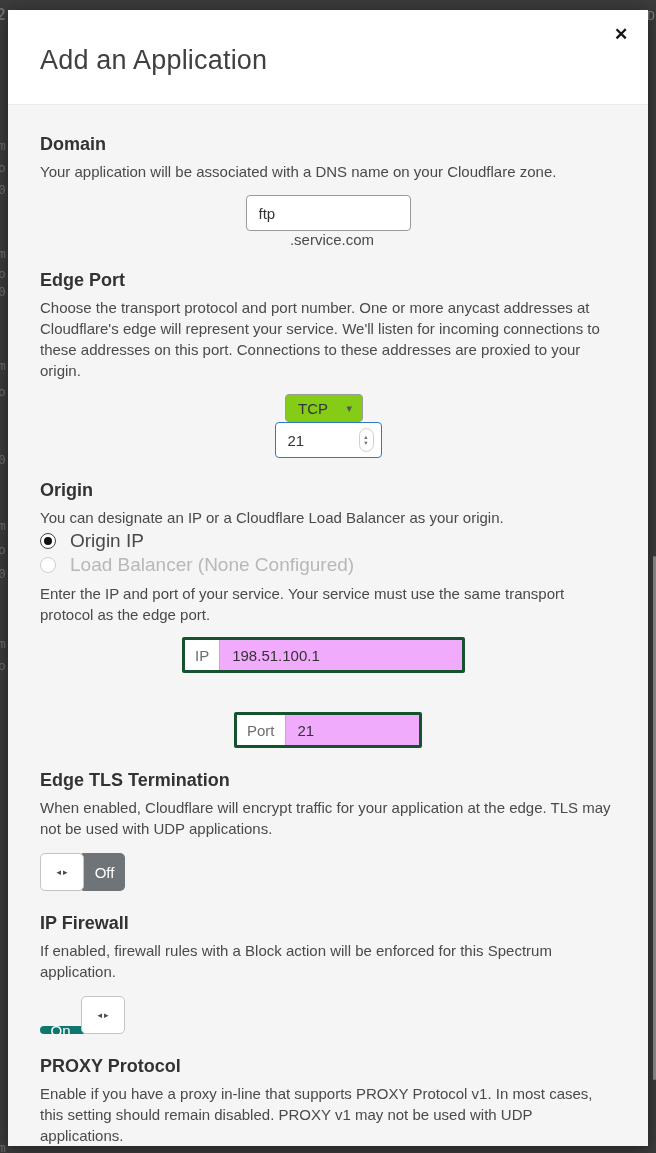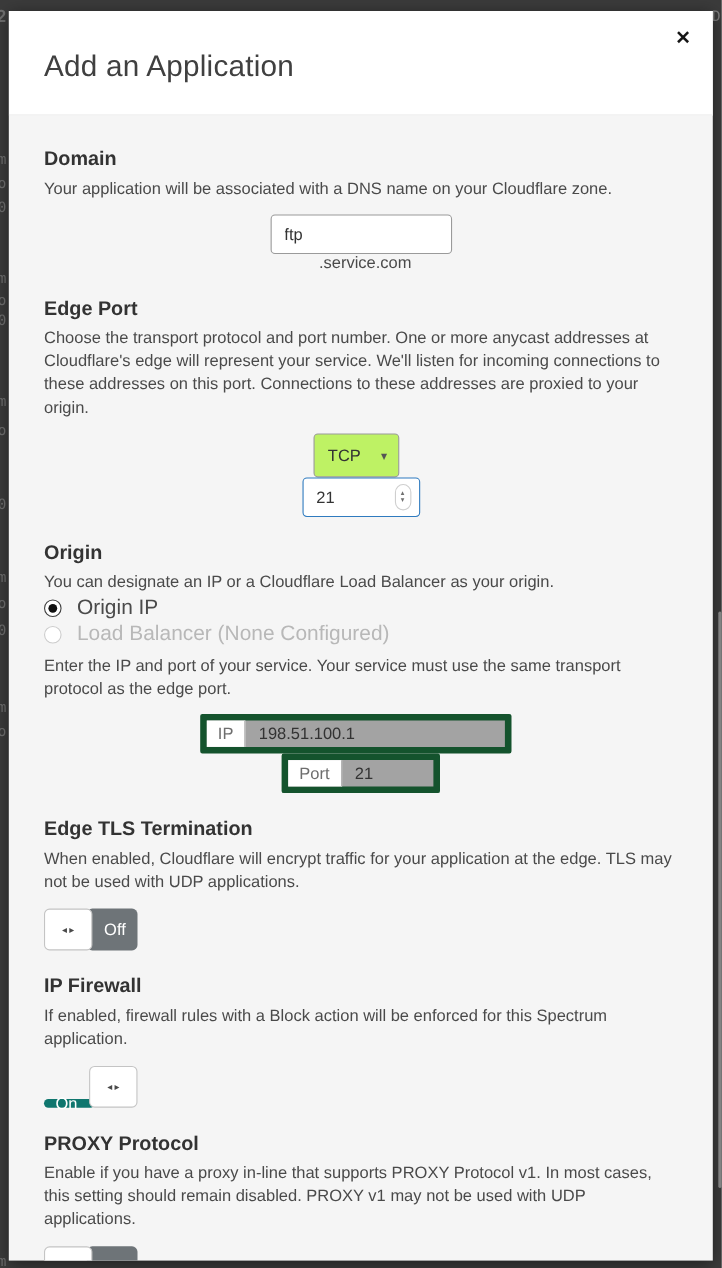--- a/index.html
+++ b/index.html
@@ -72,23 +72,23 @@
   .text-input {
     width: 165px; height: 36px;
     border: 1px solid #9a9a9a; border-radius: 4px;
     background: #fff; color: #333;
     font-family: inherit; font-size: 15px; padding: 0 12px;
     outline: none;
   }
   .suffix { font-size: 15px; color: #4a4a4a; margin-left: 8px; }
   
   .select-box {
-    width: 78px; height: 40px;
+    width: 78px; height: 28px;
     border: 1px solid #9a9a9a; border-radius: 4px;
-    background: #bef264; cursor: pointer;
+    background: #84cc16; cursor: pointer;
     display: flex; align-items: center; justify-content: space-between;
     padding: 0 10px 0 12px; margin-right: 8px;
   }
   .select-value { font-size: 15px; color: #333; }
   .select-chevron { font-size: 11px; color: #555; }
   
   .number-box {
     width: 107px; height: 36px;
     border: 1px solid #2f7bbf; border-radius: 4px;
     background: #fff;
@@ -118,24 +118,24 @@
   }
   .radio-outer.checked::after {
     content: ""; width: 8px; height: 8px; border-radius: 50%; background: #101010;
   }
   .radio-outer.disabled { border-color: #cccccc; }
   .radio-label { font-size: 19px; color: #4a4a4a; margin-left: 14px; }
   .radio-label.disabled { color: #b8b8b8; }
   
   .field-group {
     display: flex; align-items: stretch; height: 36px;
-    border: 6px solid #14532d; border-radius: 2px; background: #a3a3a3;
+    border: 3px solid #14532d; border-radius: 2px; background: #f0abfc;
   }
   .field-group.ip { width: 283px; margin-right: 9px; }
-  .field-group.port { width: 144px; }
+  .field-group.port { width: 188px; margin-top: 39px; }
   .field-prefix {
     display: flex; align-items: center;
     padding: 0 10px; font-size: 15px; color: #6e6e6e;
     border-right: 1px solid #b5b5b5; background: #fff;
   }
   .field-value {
     flex: 1; min-width: 0; border: none; outline: none; background: transparent;
     font-family: inherit; font-size: 15px; color: #333; padding: 0 12px;
   }
   

